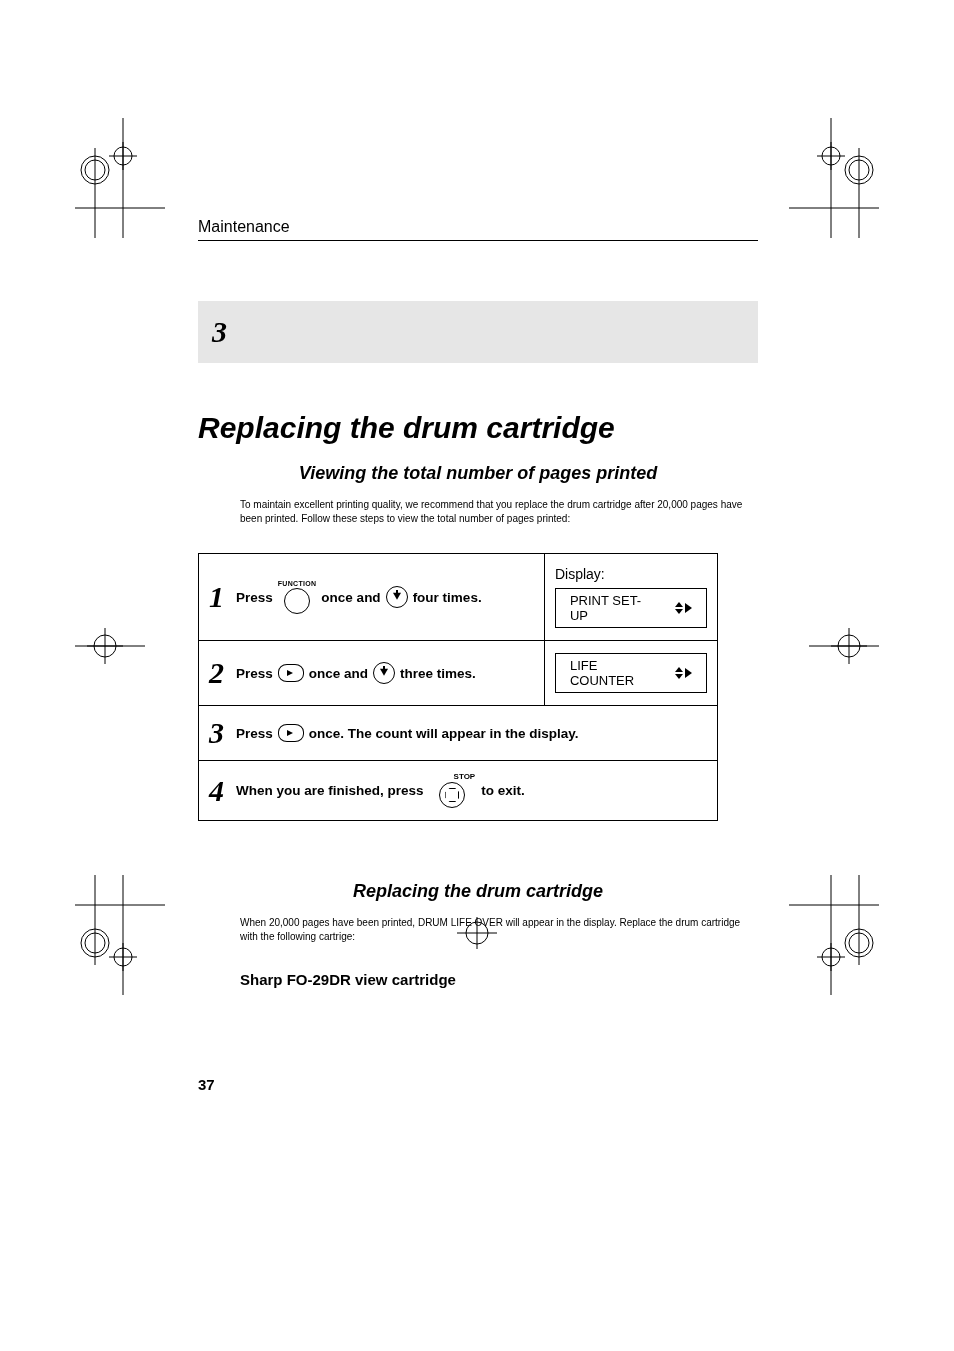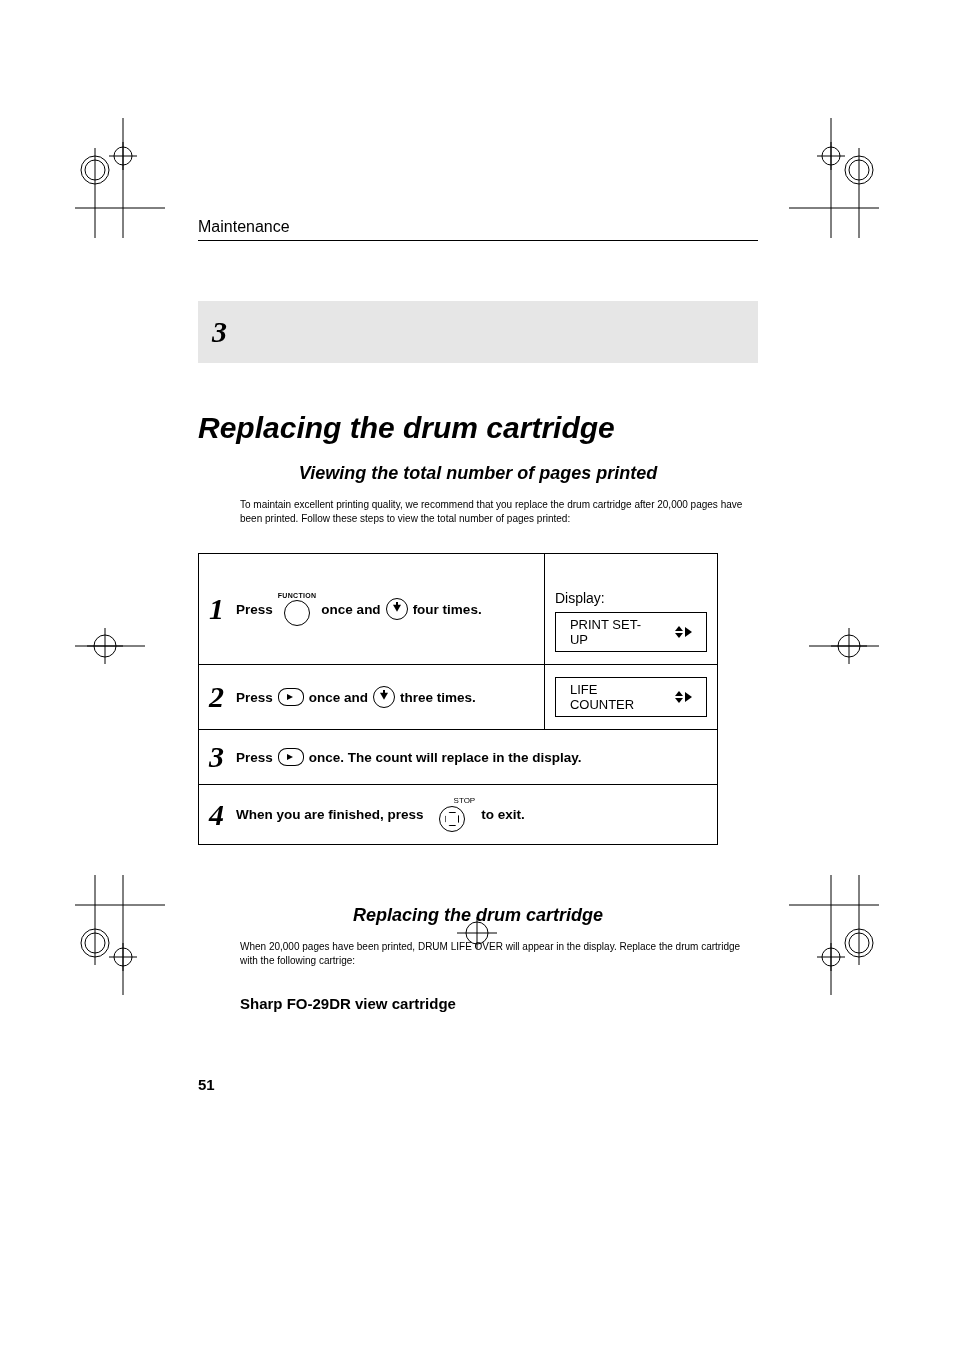--- a/index.html
+++ b/index.html
@@ -141,21 +141,21 @@
   }
   .down-btn::before{
     content:"";
     position:absolute;
     left:50%; top:3px;
     transform:translateX(-50%);
     width:2px; height:6px;
     background:#000;
   }
   .stop-wrap{display:inline-flex;flex-direction:column;align-items:center;margin:0 6px;line-height:1;}
-  .stop-label{font-size:8px;font-weight:normal;margin-bottom:1px;padding-left:24px;}
+  .stop-label{font-size:8px;font-weight:bold;margin-bottom:1px;padding-left:24px;}
   .stop-btn{
     width:24px;height:24px;border:1.5px solid #000;border-radius:50%;
     position:relative;
   }
   .stop-btn::before{
     content:"";
     position:absolute;left:5px;top:5px;width:12px;height:12px;
     border:1.2px solid #000; border-radius:2px;
     clip-path: polygon(30% 0,70% 0,100% 30%,100% 70%,70% 100%,30% 100%,0 70%,0 30%);
   }
@@ -167,21 +167,20 @@
     justify-content:space-between;
     align-items:center;
     min-height:18px;
     font-weight:normal;
     gap:12px;
   }
   .display-label-above{
     font-size:14px;
     font-weight:normal;
     margin-bottom:6px;
-    margin-top:24px;
   }
   .arrows{
     display:inline-flex;flex-direction:column;align-items:center;line-height:0;gap:0;
     margin-left:4px;
   }
   .arrows .up{
     width:0;height:0;border-left:4px solid transparent;border-right:4px solid transparent;border-bottom:5px solid #000;margin-bottom:1px;
   }
   .arrows .dn{
     width:0;height:0;border-left:4px solid transparent;border-right:4px solid transparent;border-top:5px solid #000;margin-top:1px;
@@ -350,21 +349,21 @@
       </tr>
 
       <tr>
         <td class="left" colspan="2">
           <div class="cell-inner">
             <span class="big-num">3</span>
             <span>Press </span>
             <span class="inline-icon">
                   <span class="oval-btn"></span>
                 </span>
-            <span> once. The count will replace in the display.</span>
+            <span> once. The count will appear in the display.</span>
           </div>
         </td>
       </tr>
 
       <tr>
         <td class="left" colspan="2">
           <div class="cell-inner">
             <span class="big-num">4</span>
             <span>When you are finished, press </span>
             <span class="stop-wrap">
@@ -378,14 +377,14 @@
     </tbody>
       </table>
 
     <div class="section2">
       <h2 class="h2">Replacing the drum cartridge</h2>
       <div class="body-text">When 20,000 pages have been printed, DRUM LIFE OVER will appear in the display. Replace the drum cartridge with the following cartrige:</div>
       <div class="bold-line">Sharp FO-29DR view cartridge</div>
     </div>
   </div>
 
-  <div class="page-number">51</div>
+  <div class="page-number">37</div>
 </div>
 
 </body></html>

